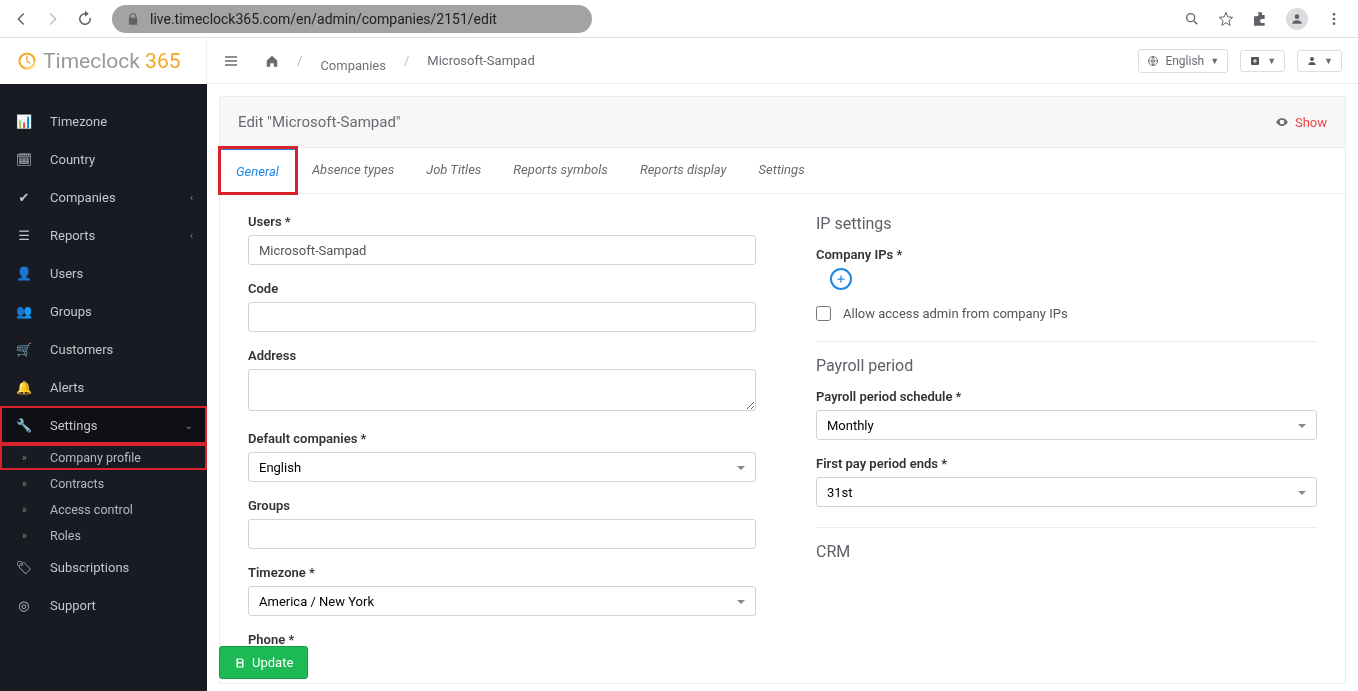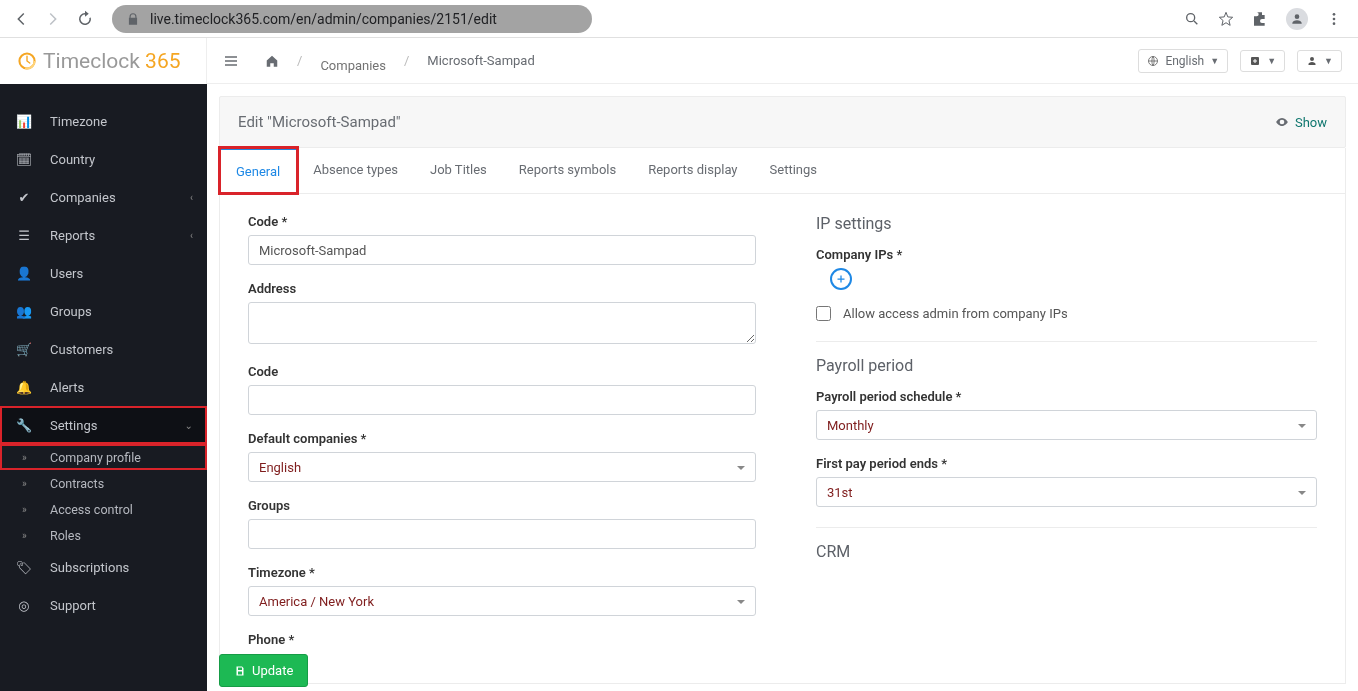--- a/index.html
+++ b/index.html
@@ -46,51 +46,51 @@
 .crumb a { color: #737373; text-decoration: none; margin-top: 9px; }
 .crumb .sep { color: #bbb; }
 .crumb .home { width: 14px; height: 14px; fill: #686c72; }
 .tb-right { margin-left: auto; display: flex; gap: 12px; align-items: center; }
 .tb-btn { display: flex; align-items: center; gap: 6px; padding: 4px 8px; border: 1px solid #ddd; border-radius: 3px; font-size: 12px; cursor: pointer; background: #fff; }
 .tb-btn svg { width: 12px; height: 12px; fill: #555; }
 
 .content-wrap { flex: 1; padding: 12px 12px 0 12px; overflow: auto; }
 .page-head { background: #f7f7f7; border: 1px solid #ececec; border-radius: 2px; padding: 16px 18px; display: flex; align-items: center; }
 .page-title { font-size: 15px; color: #686c72; font-weight: 400; }
-.show-link { margin-left: auto; font-size: 13px; color: #0f766e; display: flex; align-items: center; gap: 6px; cursor: pointer; }
+.show-link { margin-left: auto; font-size: 13px; color: #ef4444; display: flex; align-items: center; gap: 6px; cursor: pointer; }
 .show-link svg { width: 14px; height: 14px; fill: #686c72; }
 
 .panel { background: #fff; border: 1px solid #ececec; border-top: none; }
 .tabs { display: flex; border-bottom: 1px solid #ececec; }
-.tab { padding: 14px 16px; font-size: 13px; color: #686c72; cursor: pointer; }
+.tab { padding: 14px 16px; font-size: 13px; color: #686c72; cursor: pointer; font-style: italic; }
 .tab.active { border-top: 2px solid #1e88e5; color: #1e88e5; border-right: 1px solid #ececec; }
 .tab.hl-tab { outline: 3px solid #d9232a; outline-offset: -1px; }
 
 .form-body { display: flex; padding: 20px 28px; gap: 0; }
 .col-left { flex: 0 0 540px; }
 .col-right { flex: 1; padding-left: 28px; }
 
 .form-group { margin-bottom: 16px; }
 .form-label { font-size: 13px; color: #333; font-weight: 600; margin-bottom: 6px; display: block; }
 .form-input { width: 100%; max-width: 508px; height: 30px; border: 1px solid #d0d4d9; border-radius: 3px; padding: 0 10px; font-size: 13px; color: #555; }
 textarea.form-input { height: 42px; padding: 6px 10px; resize: vertical; }
-.form-select { width: 100%; max-width: 508px; height: 30px; border: 1px solid #d0d4d9; border-radius: 3px; padding: 0 10px; font-size: 13px; color: #7f1d1d; background: #fff; position: relative; display: flex; align-items: center; }
+.form-select { width: 100%; max-width: 508px; height: 30px; border: 1px solid #d0d4d9; border-radius: 3px; padding: 0 10px; font-size: 13px; color: #000000; background: #fff; position: relative; display: flex; align-items: center; }
 .form-select::after { content: ''; position: absolute; right: 10px; top: 13px; border: 4px solid transparent; border-top-color: #888; }
 
 .section-h { font-size: 16px; color: #5d6168; font-weight: 400; margin-bottom: 14px; }
 .divider { border-top: 1px solid #ececec; margin: 20px 0 14px; }
 
 .add-ip { width: 22px; height: 22px; border: 2px solid #1e88e5; border-radius: 50%; display: inline-flex; align-items: center; justify-content: center; cursor: pointer; margin-left: 14px; }
 .add-ip svg { width: 12px; height: 12px; fill: #1e88e5; }
 
 .checkbox-row { display: flex; align-items: center; gap: 12px; margin-top: 8px; font-size: 13px; color: #555; }
 .checkbox-row input { width: 15px; height: 15px; }
 
 
-.footer-btn-wrap { position: absolute; left: 12px; bottom: 4px; }
+.footer-btn-wrap { position: absolute; left: 12px; bottom: 12px; }
 .update-btn { background: #1db954; border: 1px solid #169c46; color: #fff; border-radius: 3px; padding: 8px 14px; font-size: 13px; display: flex; align-items: center; gap: 6px; cursor: pointer; }
 .update-btn svg { width: 12px; height: 12px; fill: #fff; }
 
 
 .content-wrap { height: 560px; }
 </style>
 </head>
 <body>
 
 <div class="browser-bar">
@@ -268,30 +268,30 @@
           <div class="tab">Absence types</div>
           <div class="tab">Job Titles</div>
           <div class="tab">Reports symbols</div>
           <div class="tab">Reports display</div>
           <div class="tab">Settings</div>
         </div>
 
         <div class="form-body">
           <div class="col-left">
             <div class="form-group">
-              <label class="form-label">Code *</label>
+              <label class="form-label">Users *</label>
               <input class="form-input" value="Microsoft-Sampad" style="">
+            </div>
+            <div class="form-group">
+              <label class="form-label">Code</label>
+              <input class="form-input" style="">
             </div>
             <div class="form-group">
               <label class="form-label">Address</label>
               <textarea class="form-input" style=""></textarea>
-            </div>
-            <div class="form-group">
-              <label class="form-label">Code</label>
-              <input class="form-input" style="">
             </div>
             <div class="form-group">
               <label class="form-label">Default companies *</label>
               <div class="form-select">
                   <span>English</span>
                 </div>
             </div>
             <div class="form-group">
               <label class="form-label">Groups</label>
               <input class="form-input" style="">

